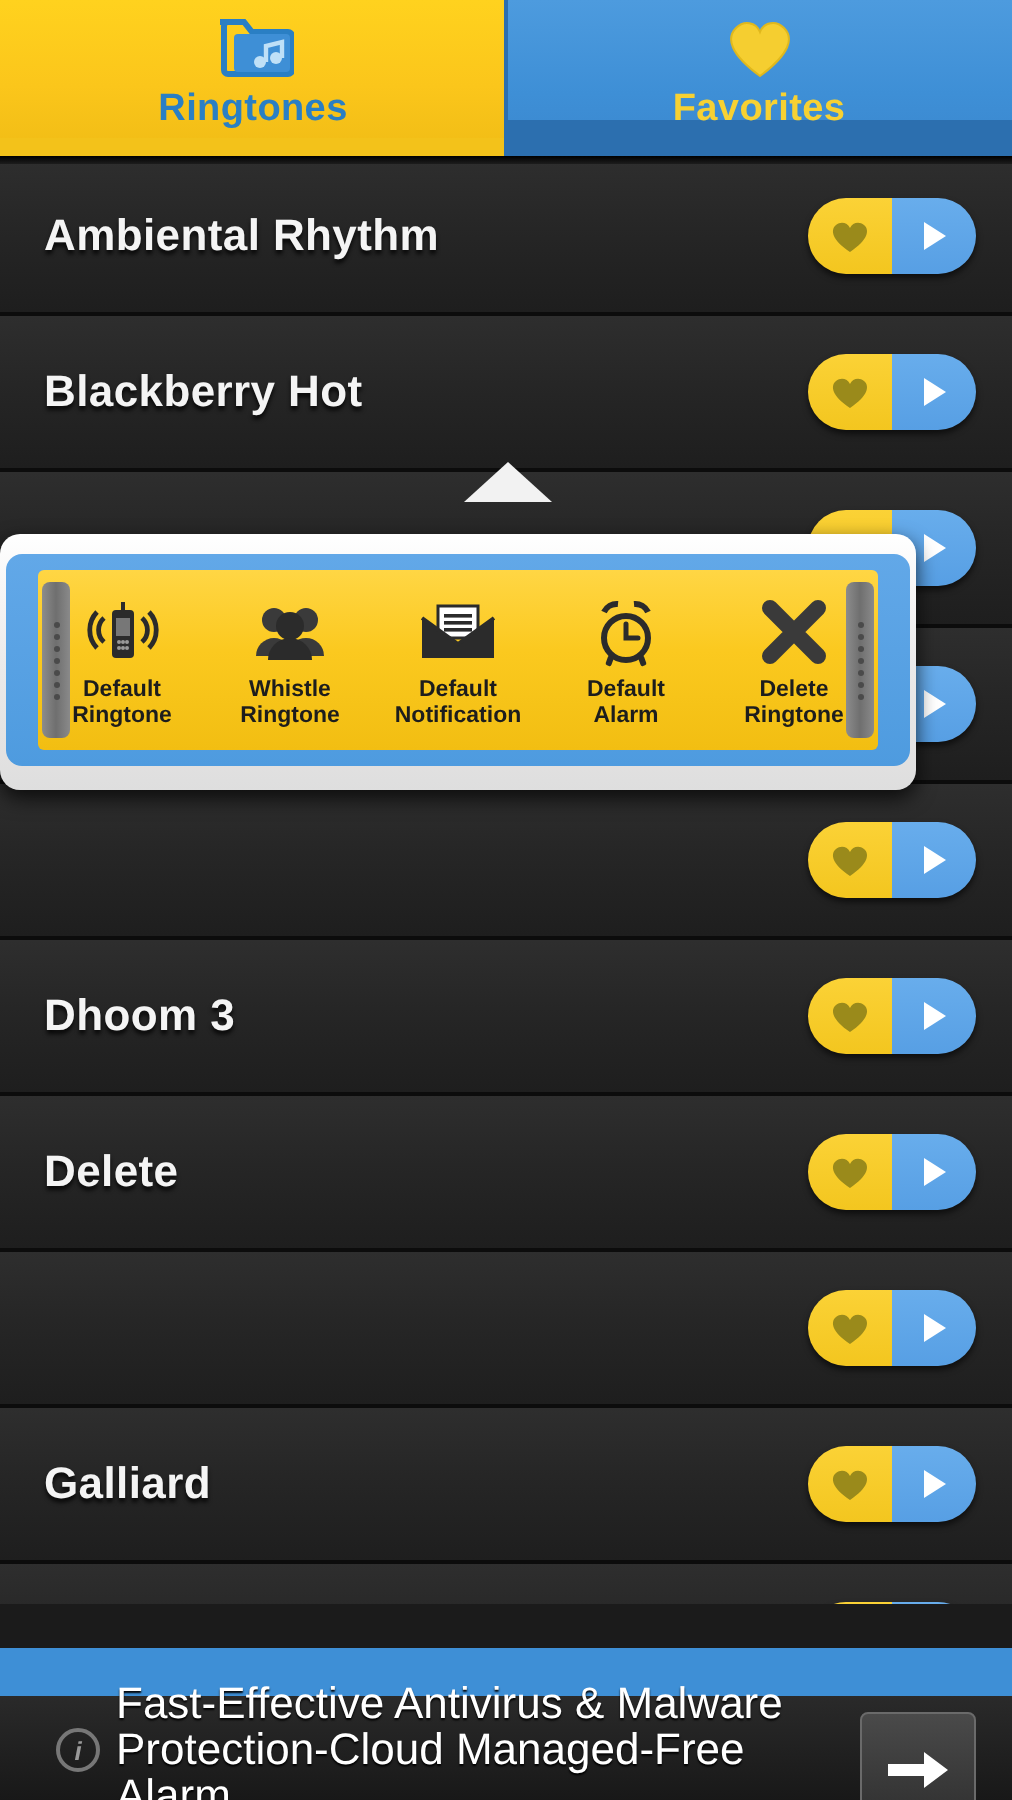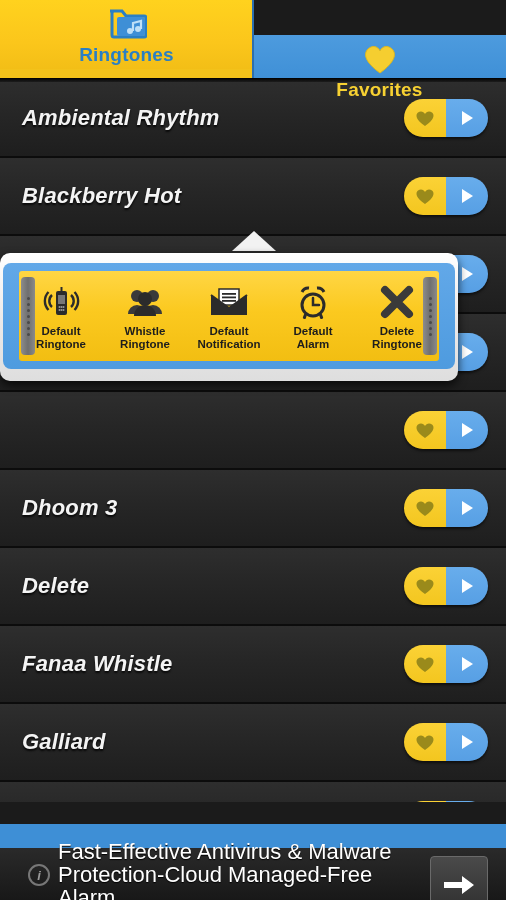--- a/index.html
+++ b/index.html
@@ -9,54 +9,54 @@
     font-family:"Liberation Sans", sans-serif;
     overflow:hidden;
   }
   .phone { position:relative; width:506px; height:900px; background:#1b1b1b; }
 
   
   .tabbar { position:absolute; left:0; top:0; width:506px; height:78px; display:flex; }
   .tab { position:relative; width:253px; height:78px; display:flex;
          flex-direction:column; align-items:center; justify-content:flex-start; }
   .tab.ringtones { background:linear-gradient(180deg,#FFD21E 0%,#FBC61B 55%,#F0BC15 100%); }
-  .tab.favorites { background:linear-gradient(180deg,#4D9BDE 0%,#3E8FD6 60%,#3A87CE 100%);margin-top:35px; }
+  .tab.favorites { background:linear-gradient(180deg,#4D9BDE 0%,#3E8FD6 60%,#3A87CE 100%); }
   .tab.ringtones:after { content:""; position:absolute; left:0; bottom:0; width:100%; height:9px;
          background:#F3C21A; }
   .tab.favorites:after { content:""; position:absolute; left:0; bottom:0; width:100%; height:18px;
          background:#2C6FAF; }
   .tab-icon { height:42px; display:flex; align-items:center; justify-content:center; margin-top:2px; }
   .tab-label { font-size:19px; font-weight:bold; letter-spacing:.2px; position:relative; z-index:2; }
   .tab.ringtones .tab-label { color:#2A7FC4; }
   .tab.favorites .tab-label { color:#F7D132; }
   .tab-divider { position:absolute; left:252px; top:0; width:2px; height:78px; background:#2C6FAF; z-index:3; }
   .tabbar-shadow { position:absolute; left:0; top:78px; width:506px; height:4px;
         background:linear-gradient(180deg,#000 0%,#1d1d1d 100%); z-index:3; }
 
   
   .list { position:absolute; left:0; top:80px; width:506px; height:722px; overflow:hidden; }
   .row { position:relative; height:78px; width:506px;
          background:linear-gradient(180deg,#2e2e2e 0%,#262626 45%,#1e1e1e 100%);
-         border-bottom:2px solid #0c0c0c; display:flex; align-items:center;font-style:italic; }
+         border-bottom:2px solid #0c0c0c; display:flex; align-items:center; }
   .row-title { margin-left:22px; color:#f4f4f4; font-size:22px; font-weight:bold;
          text-shadow:0 2px 2px rgba(0,0,0,.8); letter-spacing:.2px; }
   .pill { position:absolute; right:18px; top:50%; transform:translateY(-50%);
           width:84px; height:38px; border-radius:19px; display:flex; overflow:hidden;
           box-shadow:0 2px 3px rgba(0,0,0,.6); }
   .pill-fav { width:42px; background:linear-gradient(180deg,#FBD236 0%,#F3C61F 100%);
           display:flex; align-items:center; justify-content:center; }
   .pill-play { width:42px; background:linear-gradient(180deg,#68ADEC 0%,#579FE4 100%);
           display:flex; align-items:center; justify-content:center; }
 
   
   .popup-wrap { position:absolute; left:0; top:231px; width:506px; z-index:20; }
   .popup-arrow { position:absolute; left:232px; top:0; width:0; height:0;
           border-left:22px solid transparent; border-right:22px solid transparent;
           border-bottom:20px solid #f2f2f2; }
-  .popup-outer { position:absolute; left:0; top:22px; width:458px; height:128px;
+  .popup-outer { position:absolute; left:0; top:36px; width:458px; height:128px;
           background:linear-gradient(180deg,#ffffff 0%,#eceaea 50%,#dedede 100%);
           border-radius:10px; box-shadow:0 4px 10px rgba(0,0,0,.75); }
   .popup-blue { position:absolute; left:3px; top:10px; width:452px; height:106px;
           background:linear-gradient(180deg,#62A8E8 0%,#4E9BDF 100%);
           border-radius:8px; }
   .popup-inner { position:absolute; left:16px; top:8px; width:420px; height:90px;
           background:linear-gradient(180deg,#FFD644 0%,#FBC91F 45%,#F2BE12 100%);
           border-radius:3px; display:flex; align-items:center; }
   .grip { position:absolute; top:6px; width:14px; height:78px; border-radius:4px;
           background:linear-gradient(90deg,#8c8c8c 0%,#6f6f6f 50%,#8a8a8a 100%);
@@ -218,21 +218,20 @@
         </span>
         <span class="pill-play">
           <svg width="18" height="18" viewBox="0 0 18 18">
               <path d="M4 2 L15 9 L4 16 Z" fill="#fff"></path>
             </svg>
         </span>
       </span>
     </div>
 
     <div class="row">
-      <span class="row-title">Fanaa Whistle</span>
       <span class="pill">
         <span class="pill-fav">
           <svg width="22" height="20" viewBox="0 0 22 20">
               <path d="M11 18 C2 12 1 7 4 4.5 C6.5 2.5 9.8 3.4 11 6 C12.2 3.4 15.5 2.5 18 4.5 C21 7 20 12 11 18 Z" fill="#9A8A1B"></path>
             </svg>
         </span>
         <span class="pill-play">
           <svg width="18" height="18" viewBox="0 0 18 18">
               <path d="M4 2 L15 9 L4 16 Z" fill="#fff"></path>
             </svg>

